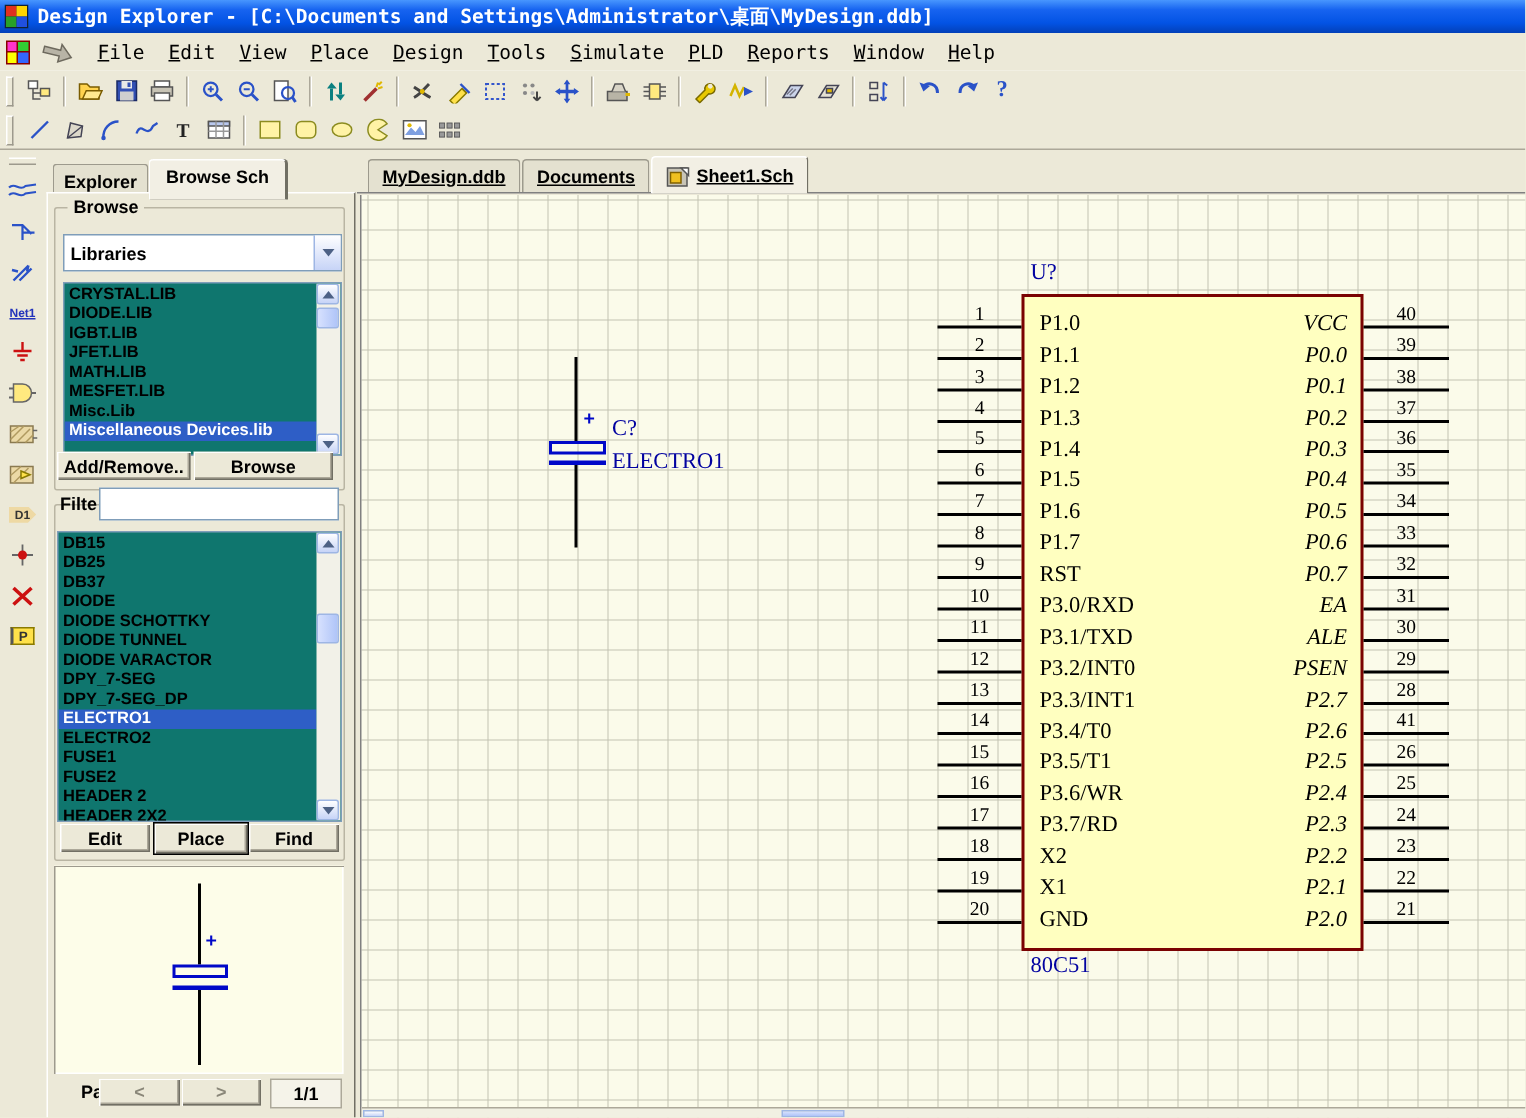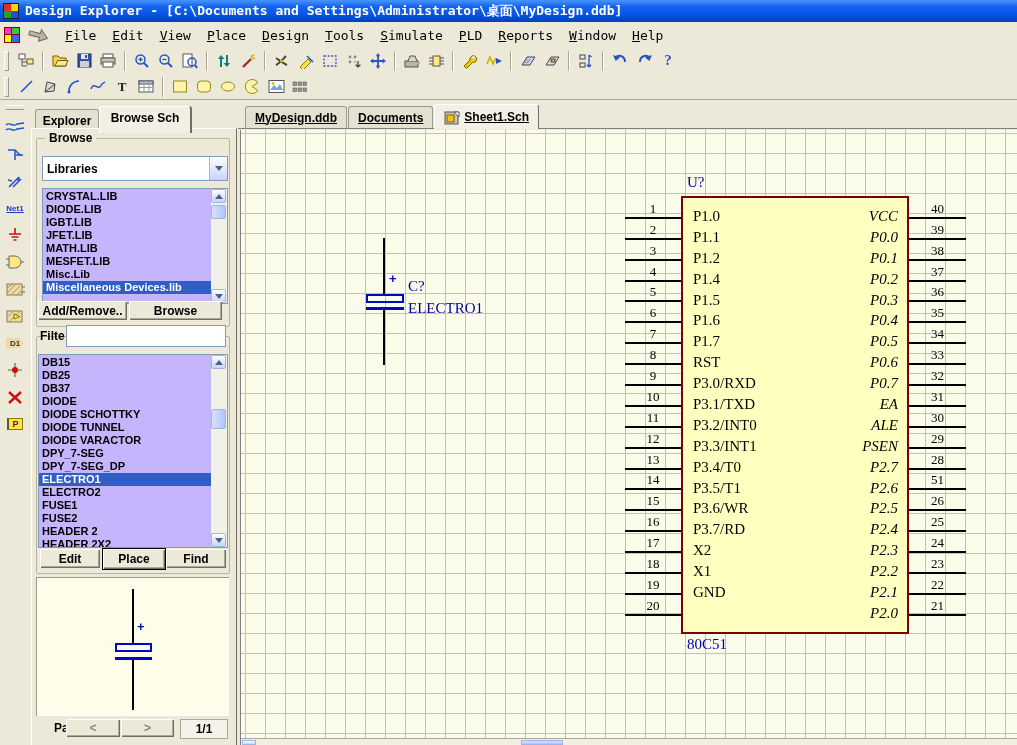--- a/index.html
+++ b/index.html
@@ -53,21 +53,21 @@
     border-top:1px solid #fff;border-left:1px solid #fff;border-right:1px solid #716f64;}
   .gbox{position:absolute;border:1px solid #B9B5A3;border-radius:2px;}
   .gbox .glabel{position:absolute;top:-8px;left:8px;background:#ECE9D8;padding:0 4px;
     font:bold 12px "Liberation Sans",sans-serif;}
   .dropdown{position:absolute;background:#fff;border:1px solid #7F9DB9;display:flex;align-items:center;}
   .dropdown .dval{flex:1;font:bold 12px "Liberation Sans",sans-serif;padding-left:4px;}
   .dbtn{width:17px;height:100%;background:linear-gradient(180deg,#FEFEFF,#C7D4F7);
     border-left:1px solid #9EB6E4;display:flex;align-items:center;justify-content:center;}
   .tri-dn{width:0;height:0;border-left:4px solid transparent;border-right:4px solid transparent;border-top:5px solid #4D6185;}
   .tri-up{width:0;height:0;border-left:4px solid transparent;border-right:4px solid transparent;border-bottom:5px solid #4D6185;}
-  .list{position:absolute;background:#c4b5fd;border:1px solid #7F9DB9;overflow:hidden;}
+  .list{position:absolute;background:#0f766e;border:1px solid #7F9DB9;overflow:hidden;}
   .litems{position:absolute;left:0;top:1px;right:16px;}
   .litem{height:13px;line-height:13px;font:600 11px "Liberation Sans",sans-serif;padding-left:3px;
     white-space:nowrap;overflow:hidden;color:#000;}
   .litem.selected{background:#2E5EC6;color:#fff;}
   .vscroll{position:absolute;right:0;top:0;bottom:0;width:16px;background:#F2F1E8;}
   .sbtn{position:absolute;left:0;width:15px;height:14px;background:linear-gradient(180deg,#FEFEFF,#C7D4F7);
     border:1px solid #9EB6E4;border-radius:2px;display:flex;align-items:center;justify-content:center;box-sizing:border-box;}
   .sthumb{position:absolute;left:0;width:15px;background:linear-gradient(90deg,#D7E1FE,#AFC4F8);
     border:1px solid #9EB6E4;border-radius:2px;box-sizing:border-box;}
   .btn{position:absolute;background:#ECE9D8;font:bold 12px "Liberation Sans",sans-serif;
@@ -672,20 +672,21 @@
           <div class="prow">
           <span class="pnum">20</span>
           <span class="pline"></span>
         </div>
         </div>
       <div class="pincol" style="left:452px;top:78px;width:150px;">
 
       <div class="nrow">P1.0</div>
           <div class="nrow">P1.1</div>
           <div class="nrow">P1.2</div>
+          <div class="nrow">P1.3</div>
           <div class="nrow">P1.4</div>
           <div class="nrow">P1.5</div>
           <div class="nrow">P1.6</div>
           <div class="nrow">P1.7</div>
           <div class="nrow">RST</div>
           <div class="nrow">P3.0/RXD</div>
           <div class="nrow">P3.1/TXD</div>
           <div class="nrow">P3.2/INT0</div>
           <div class="nrow">P3.3/INT1</div>
           <div class="nrow">P3.4/T0</div>
@@ -767,21 +768,21 @@
         </div>
           <div class="prow">
           <span class="pnum">29</span>
           <span class="pline"></span>
         </div>
           <div class="prow">
           <span class="pnum">28</span>
           <span class="pline"></span>
         </div>
           <div class="prow">
-          <span class="pnum">51</span>
+          <span class="pnum">41</span>
           <span class="pline"></span>
         </div>
           <div class="prow">
           <span class="pnum">26</span>
           <span class="pline"></span>
         </div>
           <div class="prow">
           <span class="pnum">25</span>
           <span class="pline"></span>
         </div>

